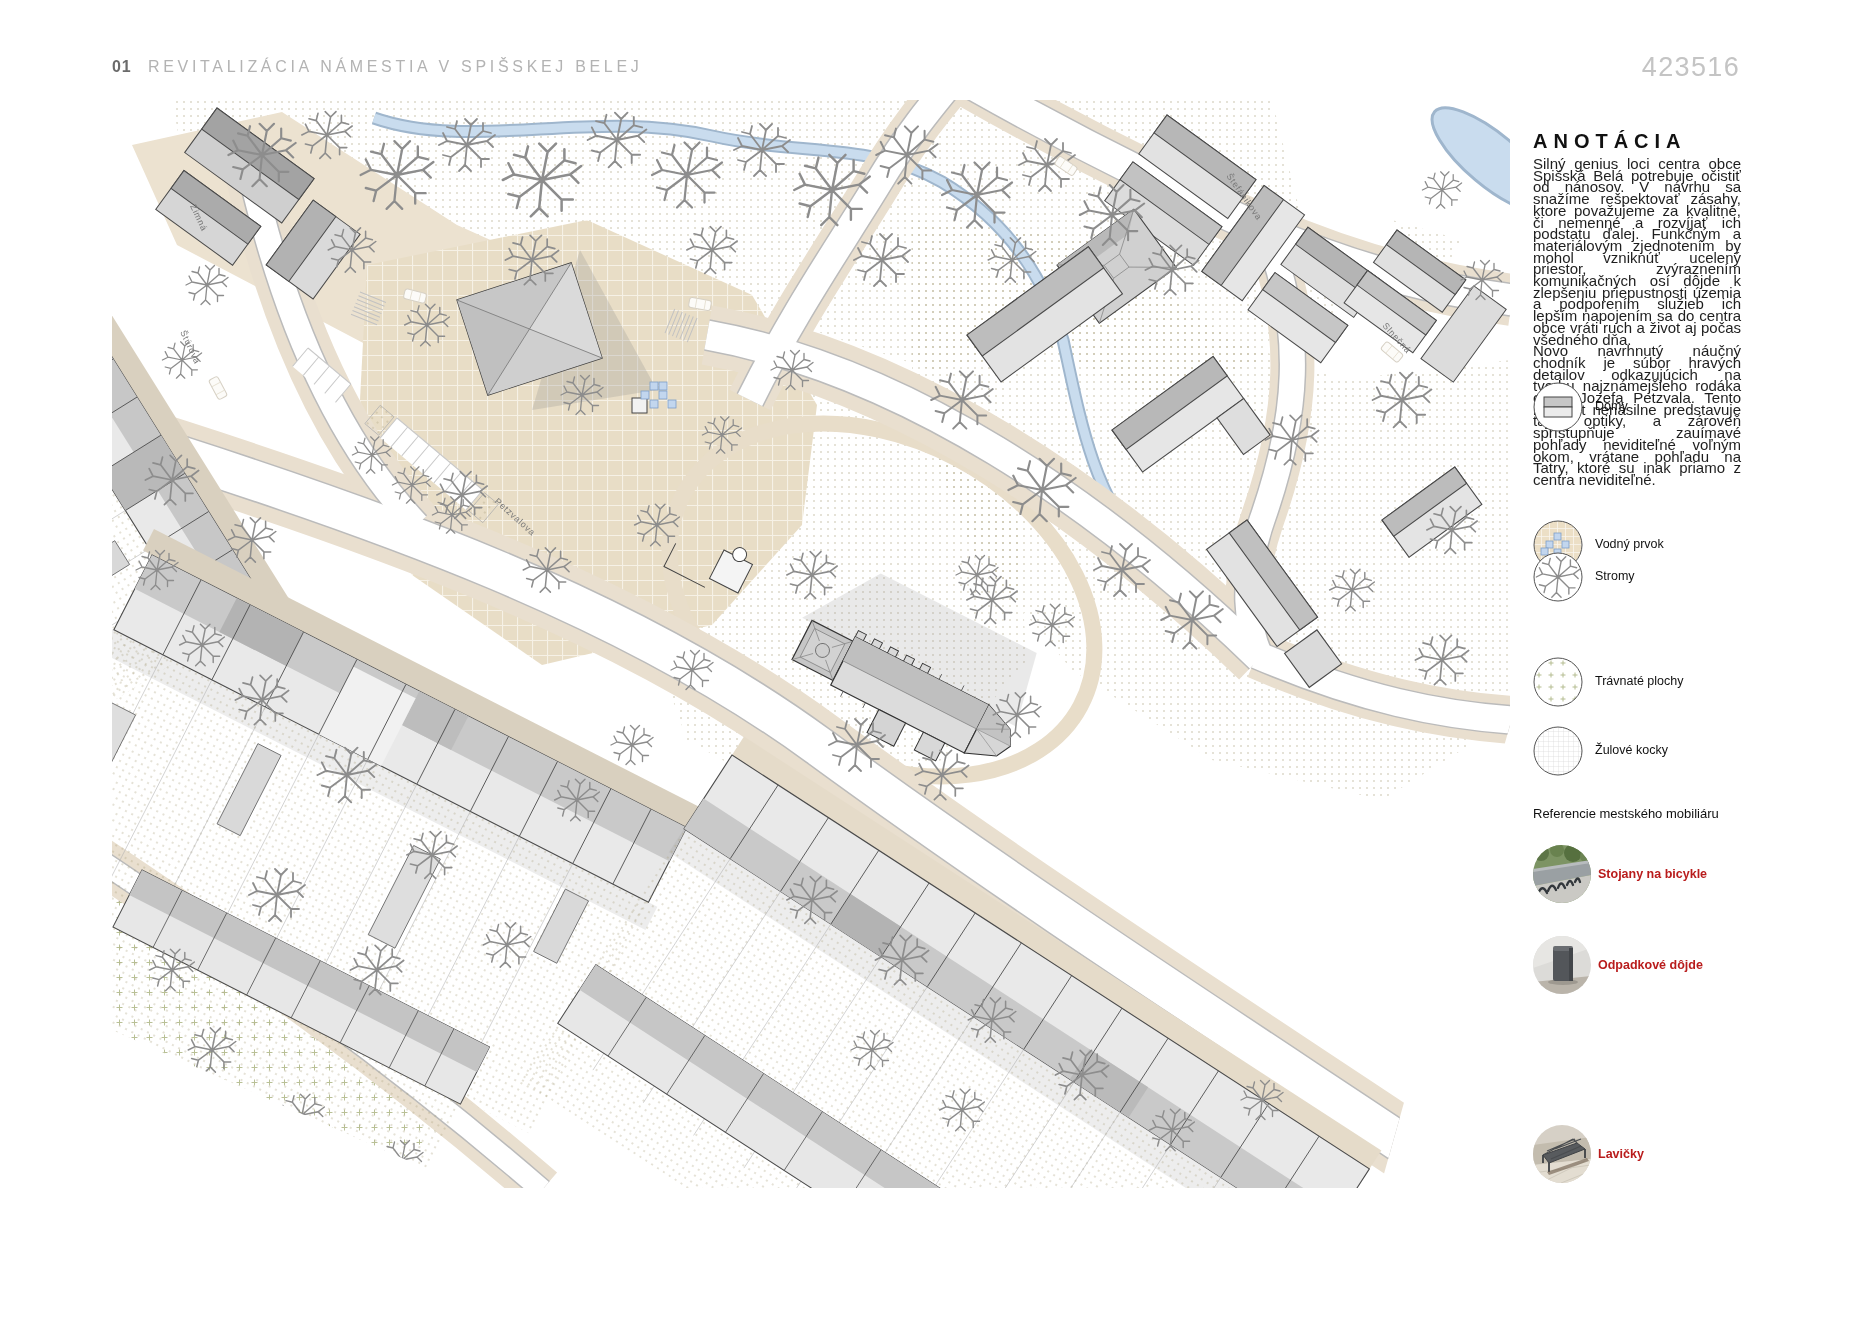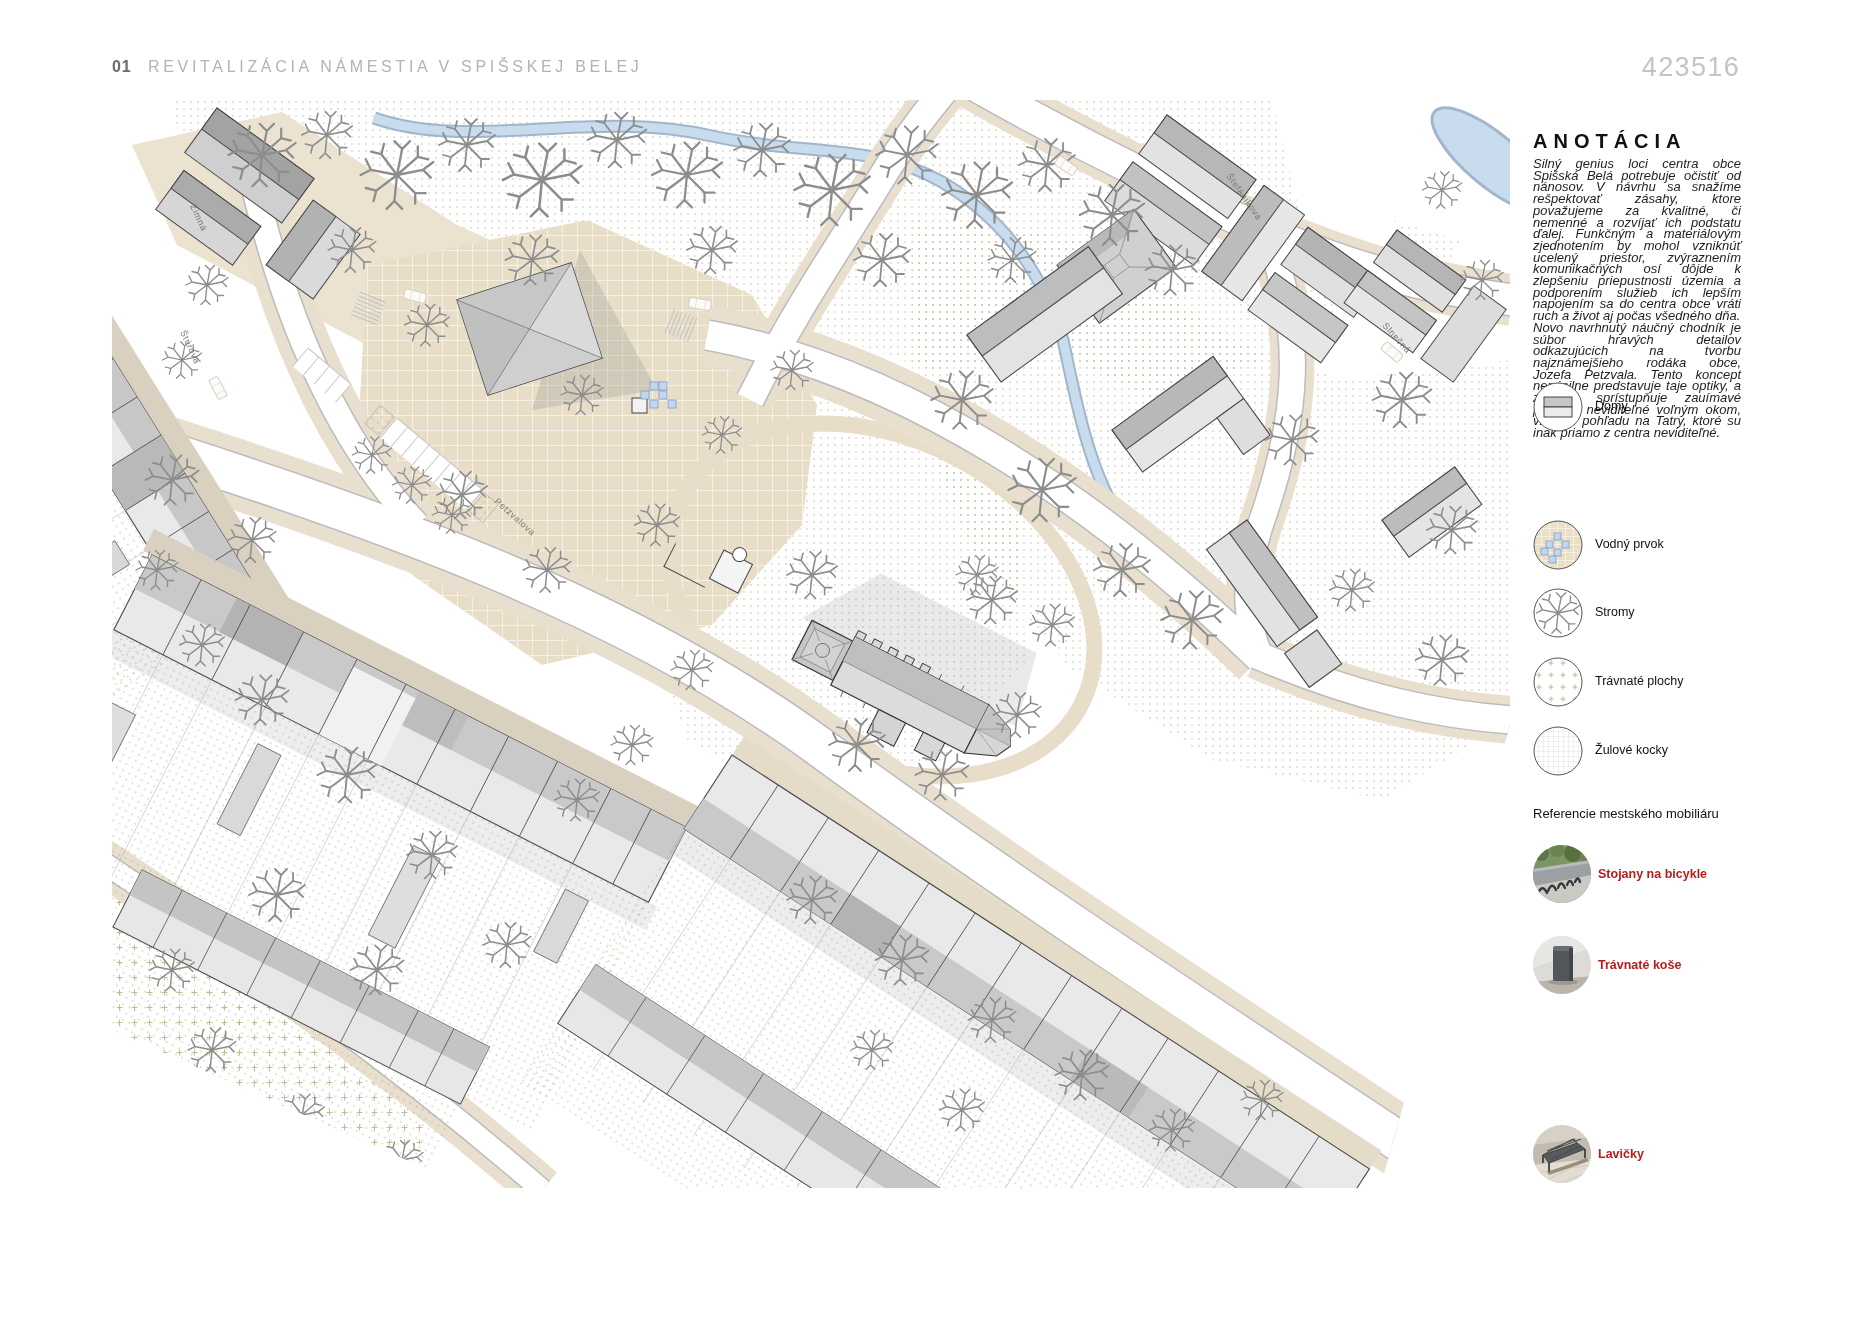--- a/index.html
+++ b/index.html
@@ -7,22 +7,22 @@
         font-family:"Liberation Sans",sans-serif;}
   
   .h-num{position:absolute;left:112px;top:58px;font-size:16px;font-weight:700;color:#6b6b6b;letter-spacing:.06em;}
   .h-title{position:absolute;left:148px;top:58px;font-size:16px;font-weight:400;color:#b3b3b3;letter-spacing:.23em;}
   .h-code{position:absolute;right:132px;top:52px;font-size:27px;font-weight:400;color:#c4c4c4;letter-spacing:.05em;}
   
   .map-wrap{position:absolute;left:112px;top:100px;width:1400px;height:1090px;}
   .street{font-size:9px;fill:#787878;letter-spacing:.08em;}
   
   .anot-title{position:absolute;left:1533px;top:130px;font-size:20px;font-weight:700;color:#111;letter-spacing:.30em;}
-  .anot-text{position:absolute;left:1533px;top:158px;width:208px;font-size:13px;line-height:11.7px;
-             color:#1e1e1e;text-align:justify;font-style:italic;}
+  .anot-text{position:absolute;left:1533px;top:158px;width:208px;font-size:15px;line-height:11.7px;
+             color:#1e1e1e;text-align:justify;}
   .anot-text p{margin:0;}
   .leg-row{position:absolute;left:1533px;width:260px;height:50px;display:flex;align-items:center;}
   .leg-icon{width:50px;height:50px;flex:0 0 50px;}
   .leg-label{margin-left:12px;font-size:12.5px;font-weight:400;color:#111;line-height:1.25;width:150px;}
   .ref-title{position:absolute;left:1533px;top:806px;font-size:13px;font-weight:400;color:#111;}
   .ref-row{position:absolute;left:1533px;width:300px;height:58px;display:flex;align-items:center;}
   .ref-photo{width:58px;height:58px;flex:0 0 58px;border-radius:50%;overflow:hidden;}
   .ref-label{margin-left:7px;font-size:12.5px;font-weight:700;color:#b91c1c;}
 </style>
 </head>
@@ -415,21 +415,21 @@
         <rect x="21" y="13" width="7" height="7"></rect>
           <rect x="29" y="21" width="7" height="7"></rect>
         <rect x="13" y="21" width="7" height="7"></rect>
           <rect x="21" y="29" width="7" height="7"></rect>
         <rect x="8" y="28" width="7" height="7"></rect>
           <rect x="16" y="36" width="7" height="7"></rect>
       </g>
     </svg>
     <div class="leg-label">Vodný prvok</div>
   </div>
-  <div class="leg-row" style="top:588px">
+  <div class="leg-row" style="top:552px">
     <svg class="leg-icon" viewBox="0 0 50 50">
       <circle cx="25" cy="25" r="24" fill="#fff" stroke="#555"></circle>
       <use href="#tree" transform="translate(25,25) scale(1.55)"></use>
     </svg>
     <div class="leg-label">Stromy</div>
   </div>
   <div class="leg-row" style="top:657px">
     <svg class="leg-icon" viewBox="0 0 50 50">
       <circle cx="25" cy="25" r="24" fill="url(#legendplus)" stroke="#555"></circle>
     </svg>
@@ -472,21 +472,21 @@
       <svg viewBox="0 0 58 58" width="58" height="58">
         <rect width="58" height="58" fill="#dcdbd8"></rect>
         <polygon points="0,0 58,0 58,12 0,32" fill="#e7e6e3"></polygon>
         <polygon points="0,46 58,40 58,58 0,58" fill="#bab4aa"></polygon>
         <ellipse cx="30" cy="46" rx="15" ry="3" fill="#000" opacity=".15"></ellipse>
         <rect x="20" y="12" width="20" height="33" rx="2" fill="#53565a"></rect>
         <rect x="20" y="10" width="20" height="5" rx="2" fill="#6a6d71"></rect>
         <rect x="36" y="12" width="4" height="33" fill="#43464a"></rect>
       </svg>
     </div>
-    <div class="ref-label">Trávnaté koše</div>
+    <div class="ref-label">Odpadkové dôjde</div>
   </div>
 
 
   <div class="ref-row" style="top:1125px">
     <div class="ref-photo">
       <svg viewBox="0 0 58 58" width="58" height="58">
         <rect width="58" height="58" fill="#d6d0c6"></rect>
         <polygon points="0,20 58,12 58,34 0,40" fill="#c3bcae"></polygon>
         <polygon points="0,40 58,34 58,58 0,58" fill="#e3ddd1"></polygon>
         <path d="M0 48l58 -8M8 58l44 -22M28 58l30 -12" stroke="#cfc9bc" stroke-width="1" fill="none"></path>

